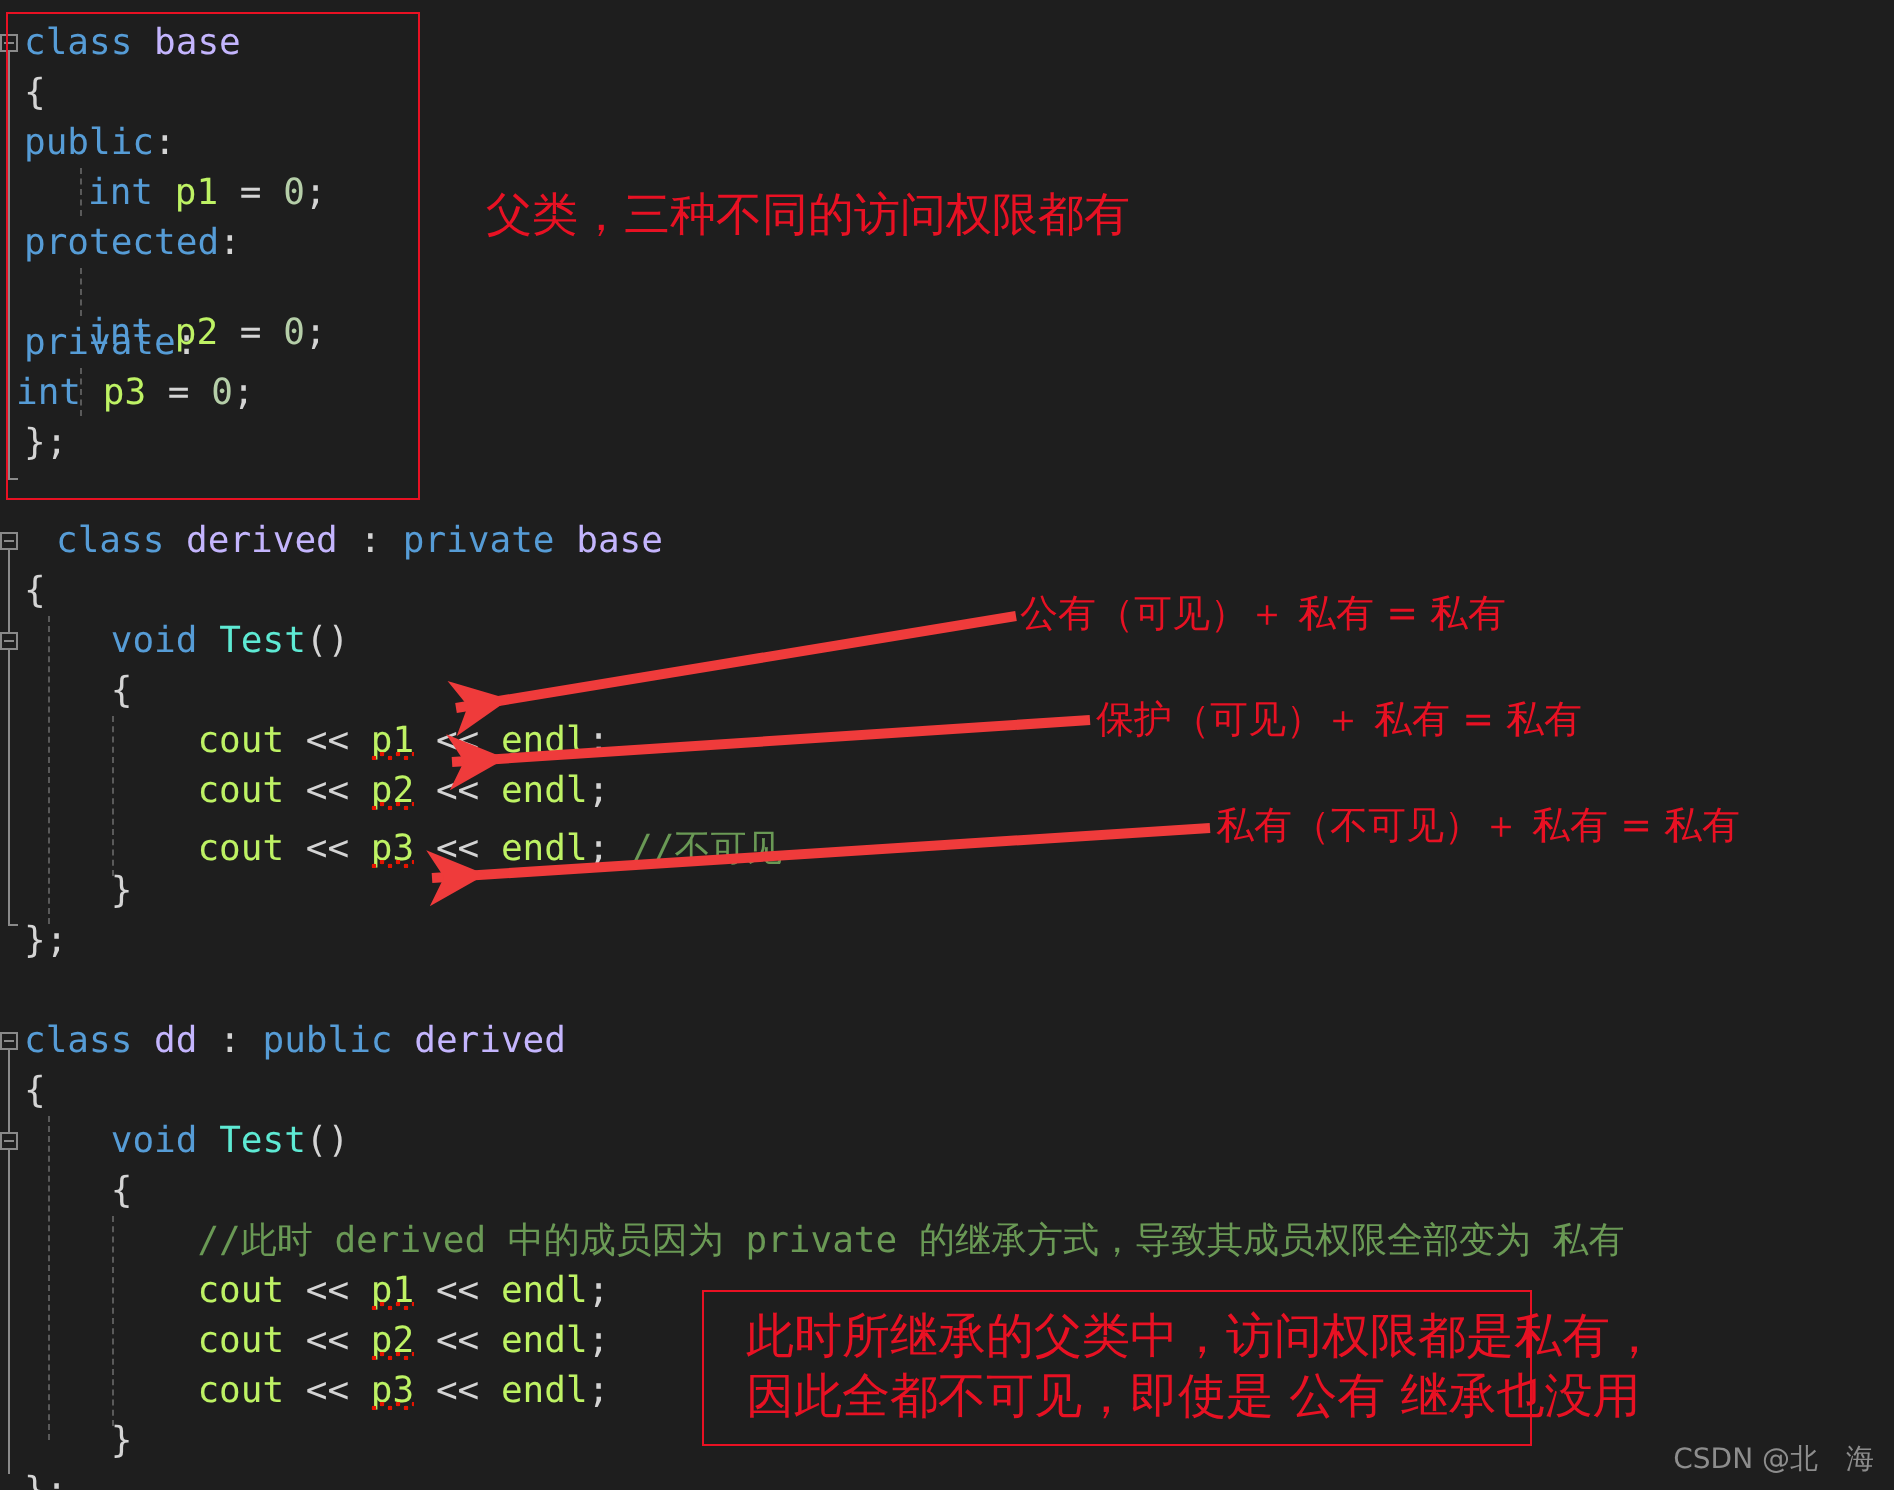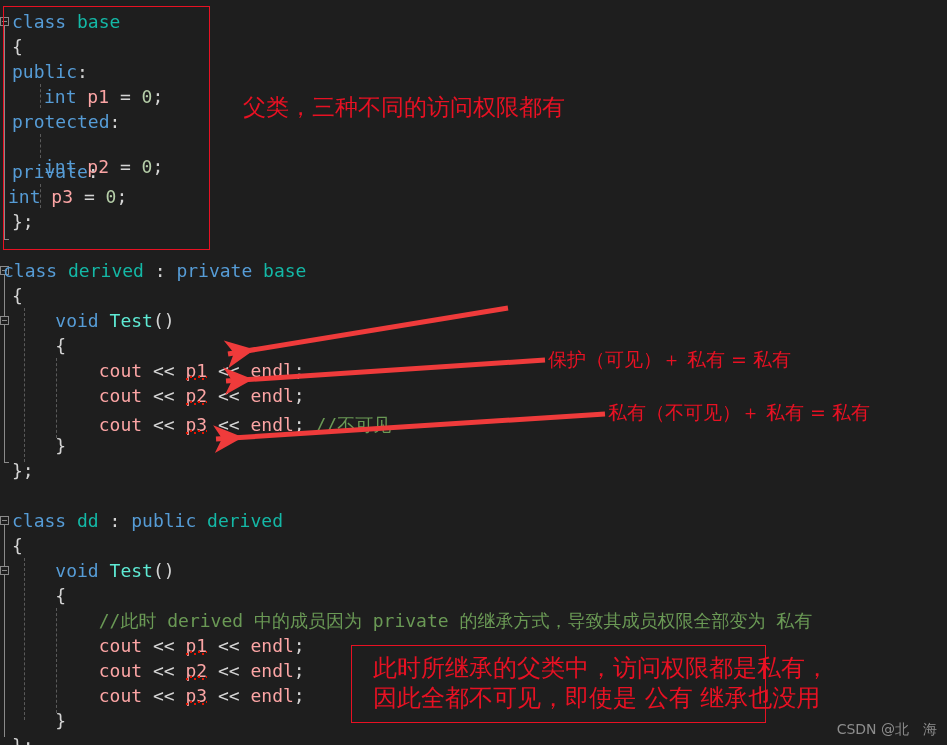--- a/index.html
+++ b/index.html
@@ -33,22 +33,22 @@
     font-size: 18px;
     letter-spacing: 0px;
     color: #d4d4d4;
   }
   .ind {
     padding-left: 8px;
   }
 
   
   .kw   { color: #569cd6; }   
-  .type { color: #14b8a6; }   
-  .var  { color: #fca5a5; }   
+  .type { color: #c4b5fd; }   
+  .var  { color: #bef264; }   
   .num  { color: #b5cea8; }
   .punct{ color: #d4d4d4; }
   .cmt  { color: #6a9955; }
   .fn   { color: #5eead4; }
   .plain{ color: #d4d4d4; }
 
   
   .sq {
     position: relative;
   }
@@ -179,21 +179,21 @@
       <div class="code-line" style="top: 34px; padding-left: 12px;"><span class="punct">{</span></div>
       <div class="code-line" style="top: 59px; padding-left: 12px;"><span class="kw">public</span><span class="punct">:</span></div>
       <div class="code-line ind" style="top: 84px; padding-left: 44px;"><span class="kw">int</span><span class="plain"> </span><span class="var">p1</span><span class="punct"> = </span><span class="num">0</span><span class="punct">;</span></div>
       <div class="code-line" style="top: 109px; padding-left: 12px;"><span class="kw">protected</span><span class="punct">:</span></div>
       <div class="code-line ind" style="top: 134px; padding-left: 44px; margin-top: 20px;"><span class="kw">int</span><span class="plain"> </span><span class="var">p2</span><span class="punct"> = </span><span class="num">0</span><span class="punct">;</span></div>
       <div class="code-line" style="top: 159px; padding-left: 12px;"><span class="kw">private</span><span class="punct">:</span></div>
       <div class="code-line ind" style="top: 184px; "><span class="kw">int</span><span class="plain"> </span><span class="var">p3</span><span class="punct"> = </span><span class="num">0</span><span class="punct">;</span></div>
       <div class="code-line" style="top: 209px; padding-left: 12px;"><span class="punct">};</span></div>
     </div>
   <div id="block-derived">
-      <div class="code-line" style="top: 258px; padding-left: 3px;"><span class="kw">class</span><span class="plain"> </span><span class="type">derived</span><span class="punct"> : </span><span class="kw">private</span><span class="plain"> </span><span class="type">base</span></div>
+      <div class="code-line" style="top: 258px; padding-left: 28px;"><span class="kw">class</span><span class="plain"> </span><span class="type">derived</span><span class="punct"> : </span><span class="kw">private</span><span class="plain"> </span><span class="type">base</span></div>
       <div class="code-line" style="top: 283px; padding-left: 12px;"><span class="punct">{</span></div>
       <div class="code-line" style="top: 308px; padding-left: 12px;"><span class="plain">    </span><span class="kw">void</span><span class="plain"> </span><span class="fn">Test</span><span class="punct">()</span></div>
       <div class="code-line" style="top: 333px; padding-left: 12px;"><span class="punct">    {</span></div>
       <div class="code-line" style="top: 358px; padding-left: 12px;"><span class="plain">        </span><span class="var">cout</span><span class="punct"> &lt;&lt; </span><span class="var sq">p1</span><span class="punct"> &lt;&lt; </span><span class="var">endl</span><span class="punct">;</span></div>
       <div class="code-line" style="top: 383px; padding-left: 12px;"><span class="plain">        </span><span class="var">cout</span><span class="punct"> &lt;&lt; </span><span class="var sq">p2</span><span class="punct"> &lt;&lt; </span><span class="var">endl</span><span class="punct">;</span></div>
       <div class="code-line" style="top: 412px; padding-left: 12px;"><span class="plain">        </span><span class="var">cout</span><span class="punct"> &lt;&lt; </span><span class="var sq">p3</span><span class="punct"> &lt;&lt; </span><span class="var">endl</span><span class="punct">; </span><span class="cmt">//不可见</span></div>
       <div class="code-line" style="top: 433px; padding-left: 12px;"><span class="punct">    }</span></div>
       <div class="code-line" style="top: 458px; padding-left: 12px;"><span class="punct">};</span></div>
     </div>
   <div id="block-dd">
@@ -221,20 +221,21 @@
 
     <line x1="508" y1="308" x2="228" y2="354" stroke="#ef3b3b" stroke-width="5" marker-end="url(#ah)"></line>
 
     <line x1="545" y1="360" x2="226" y2="381" stroke="#ef3b3b" stroke-width="5" marker-end="url(#ah)"></line>
 
     <line x1="605" y1="414" x2="216" y2="439" stroke="#ef3b3b" stroke-width="5" marker-end="url(#ah)"></line>
   </svg>
 
   <div class="anno anno-lg" style="left:243px; top:92px;">父类，三种不同的访问权限都有</div>
 
+  <div class="anno anno-md" style="left:510px; top:294px;">公有（可见）＋ 私有 = 私有</div>
 
   <div class="anno anno-md" style="left:548px; top:347px;">保护（可见）＋ 私有 = 私有</div>
 
   <div class="anno anno-md" style="left:608px; top:400px;">私有（不可见）＋ 私有 = 私有</div>
 
   <div class="anno-box-text" style="left:373px; top:653px;">此时所继承的父类中，访问权限都是私有，</div>
   <div class="anno-box-text" style="left:373px; top:683px;">因此全都不可见，即使是 公有 继承也没用</div>
 
   <div id="watermark">CSDN @北　海</div>
 

